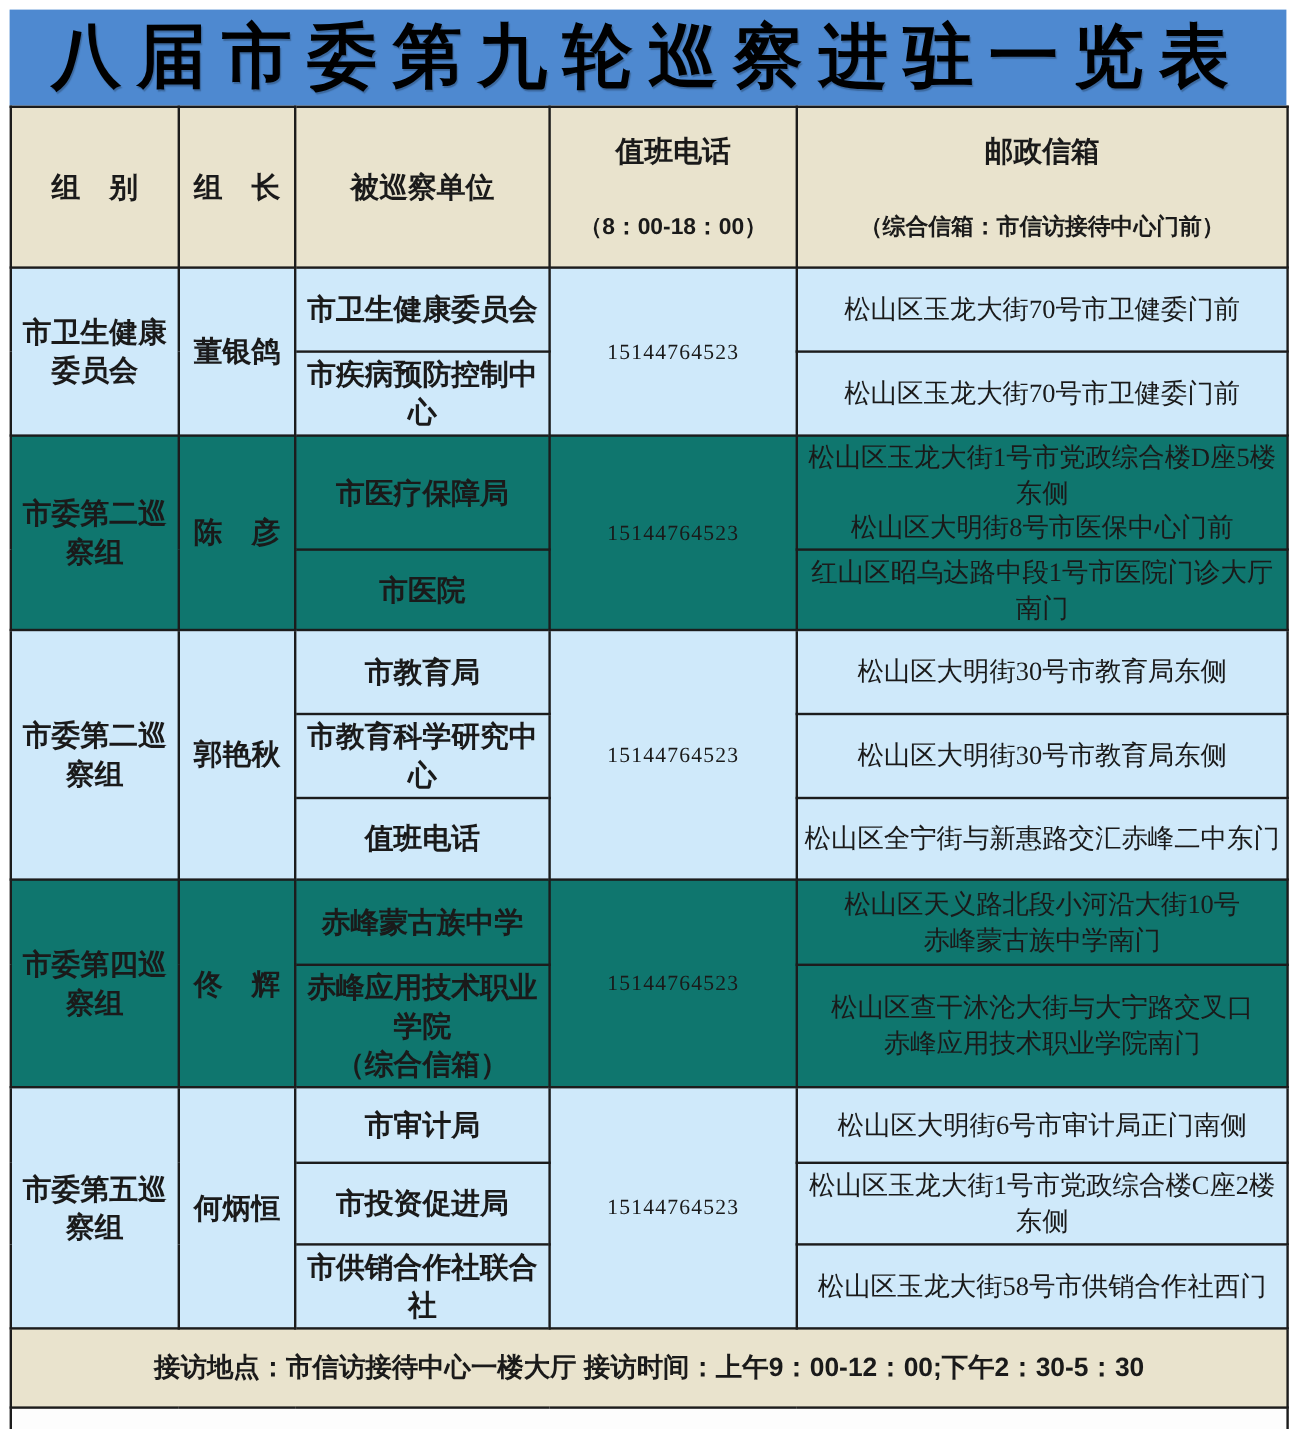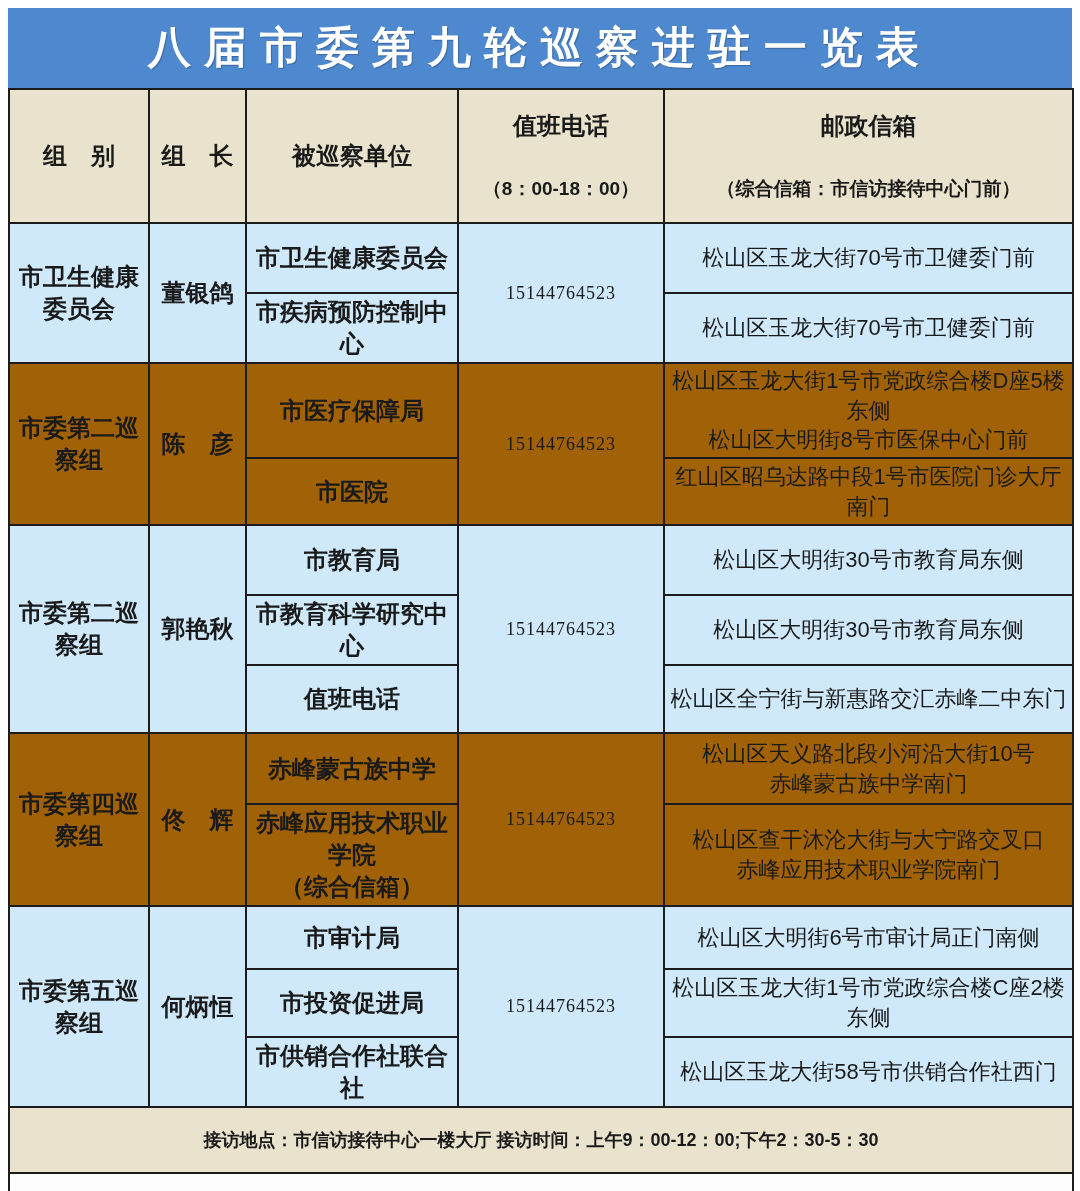--- a/index.html
+++ b/index.html
@@ -10,23 +10,23 @@
     color: #1a1a1a;
   }
   .sheet { padding: 8px 8px 5px 8px; }
 
   .title-bar {
     width: 1064px; height: 80px;
     background: #4e89d0;
     display: flex; align-items: center; justify-content: center;
   }
   .title-bar h1 {
-    color: #ffffff;
+    color: #000000;
     font-family: "Liberation Serif", serif;
-    font-size: 43px; font-weight: bold;
+    font-size: 58px; font-weight: bold;
     letter-spacing: 13px;
     white-space: nowrap;
     text-shadow: 1px 1px 1px rgba(0,0,0,0.25);
   }
 
   table.main {
     width: 1064px;
     border-collapse: collapse;
     table-layout: fixed;
   }
@@ -39,42 +39,42 @@
   }
 
   
   tr.head-row { height: 70px; }
   tr.head-row th { background: #e9e3cd; }
   .th-main { display: block; font-size: 24px; font-weight: bold; }
   .th-sub  { display: block; font-size: 19px; font-weight: bold; margin-top: 16px; }
 
   
   .row-blue  td { background: #cfe9fa; }
-  .row-white td { background: #a16207; }
+  .row-white td { background: #0f766e; }
 
   td.group-cell, td.leader-cell {
     font-size: 24px; font-weight: bold;
   }
   td.unit-cell {
     font-size: 24px; font-weight: bold;
   }
   td.phone-cell {
     font-family: "Liberation Serif", serif;
     font-size: 18px; font-weight: normal;
     letter-spacing: 1px;
   }
   td.addr-cell {
-    font-family: Liberation Sans, sans-serif;
+    font-family: Liberation Serif, serif;
     font-size: 22px; font-weight: normal;
     line-height: 1.35;
   }
 
   
   tr.note-row    { height: 66px; }
-  tr.note-row td { background: #e9e3cd; font-size: 18px; font-weight: bold; }
+  tr.note-row td { background: #e9e3cd; font-size: 22px; font-weight: bold; }
   tr.deadline-row    { height: 71px; }
   tr.deadline-row td { background: #fdfdfd; font-size: 22px; font-weight: bold; }
 </style>
 </head>
 <body>
 
 <div class="sheet">
 
   <div class="title-bar">
     <h1>八届市委第九轮巡察进驻一览表</h1>

